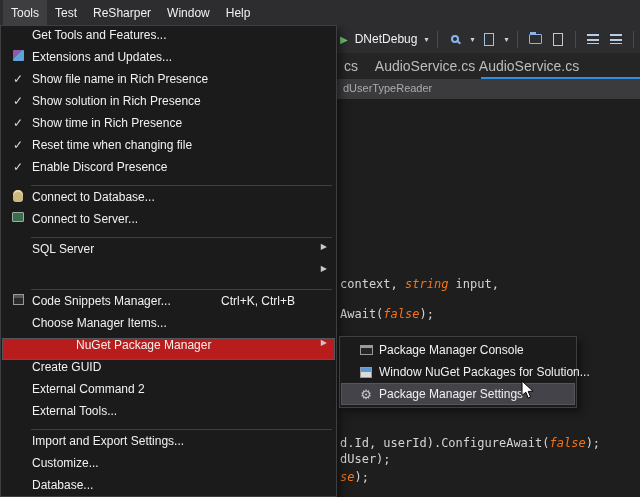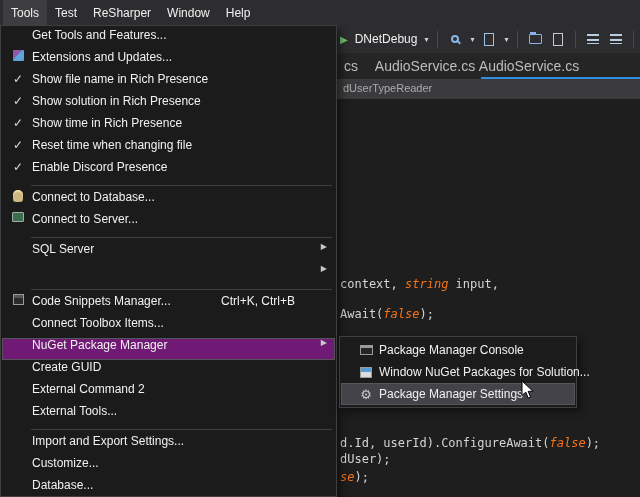--- a/index.html
+++ b/index.html
@@ -51,21 +51,21 @@
 
   
   .tools-menu { position:absolute; top:25px; left:0; width:337px; bottom:0; background:#1b1b1c;
     border:1px solid #3f3f41; padding-top:2px; z-index:20; box-shadow:4px 4px 8px rgba(0,0,0,.45); }
   .mi { height:22px; display:flex; align-items:flex-start; padding-left:4px; color:#f1f1f1; font-size:12px;
     cursor:default; position:relative; margin:0 1px; }
   .mi .ic { flex:0 0 24px; width:24px; display:flex; align-items:center; justify-content:center; }
   .mi .lbl { margin-left:2px; white-space:nowrap; }
   .mi .sc { margin-left:auto; margin-right:40px; color:#f1f1f1; }
   .mi .arr { margin-left:auto; margin-right:8px; color:#c8c8c8; font-size:8px; }
-  .mi.hl { background:#701a75; box-shadow:inset 0 0 0 1px #55555c; }
+  .mi.hl { background:#b91c1c; box-shadow:inset 0 0 0 1px #55555c;gap:44px; }
   .chk { color:#d8d8d8; font-size:12px; }
   .sep { height:1px; background:#3f3f41; margin:3px 4px 4px 30px; }
 
   
   .ic-ext { width:11px; height:11px; background:linear-gradient(135deg,#8f5ba8 0 45%,#5fa3d9 45% 100%); border-radius:1px; }
   .ic-db { width:10px; height:12px; background:#cdb87f; border-radius:5px 5px 3px 3px; box-shadow:inset 0 2px 0 #e8d9a8; }
   .ic-srv { width:12px; height:10px; border:1px solid #9ab0a4; background:#3a6e4f; border-radius:1px; }
   .ic-snip { width:11px; height:11px; border:1px solid #9a9a9a; background:#2a2a2b; box-shadow:inset 0 3px 0 #555; }
 
   
@@ -208,21 +208,21 @@
   <div class="sep"></div>
   <div class="mi">
     <span class="ic">
         <span class="ic-snip"></span>
       </span>
     <span class="lbl">Code Snippets Manager...</span>
     <span class="sc">Ctrl+K, Ctrl+B</span>
   </div>
   <div class="mi">
     <span class="ic"></span>
-    <span class="lbl">Connect Toolbox Items...</span>
+    <span class="lbl">Choose Manager Items...</span>
   </div>
   <div class="mi hl">
     <span class="ic"></span>
     <span class="lbl">NuGet Package Manager</span>
     <span class="arr">▶</span>
   </div>
   <div class="mi">
     <span class="ic"></span>
     <span class="lbl">Create GUID</span>
   </div>

